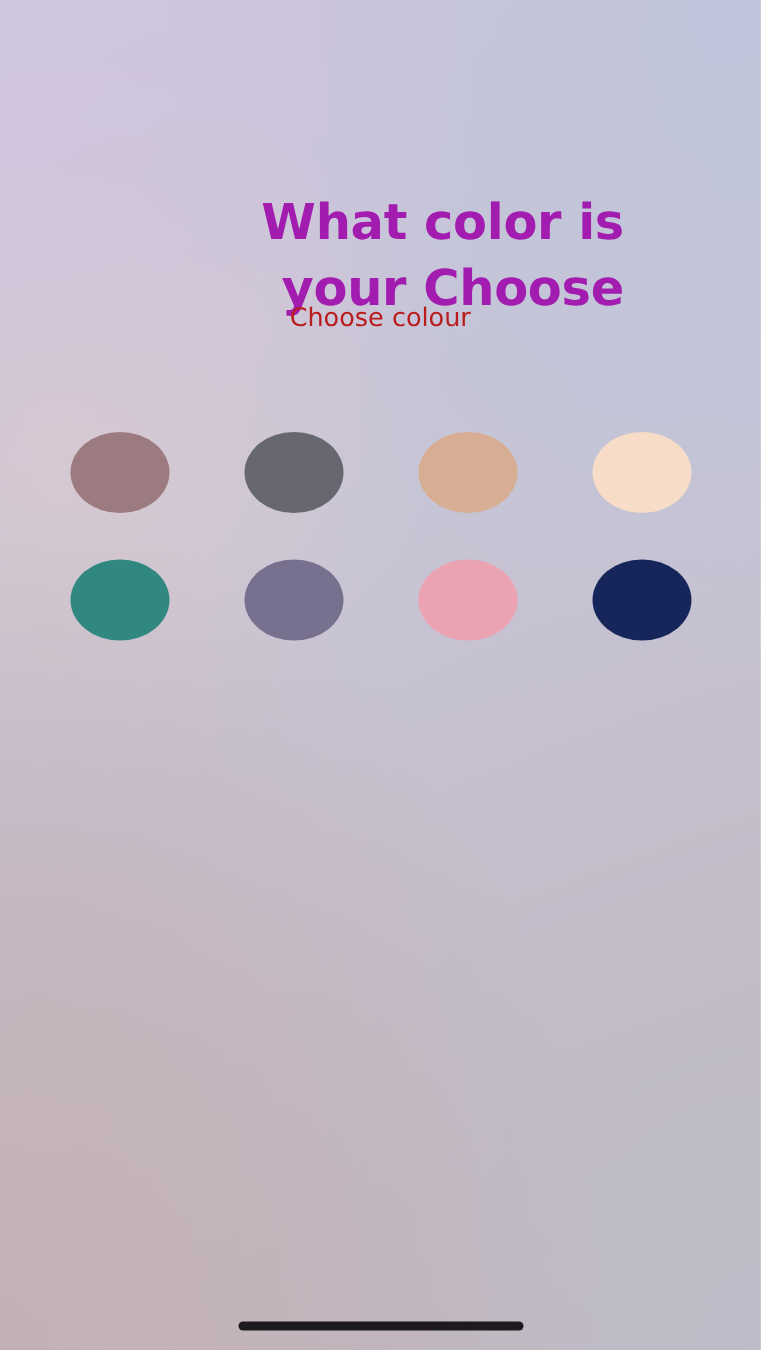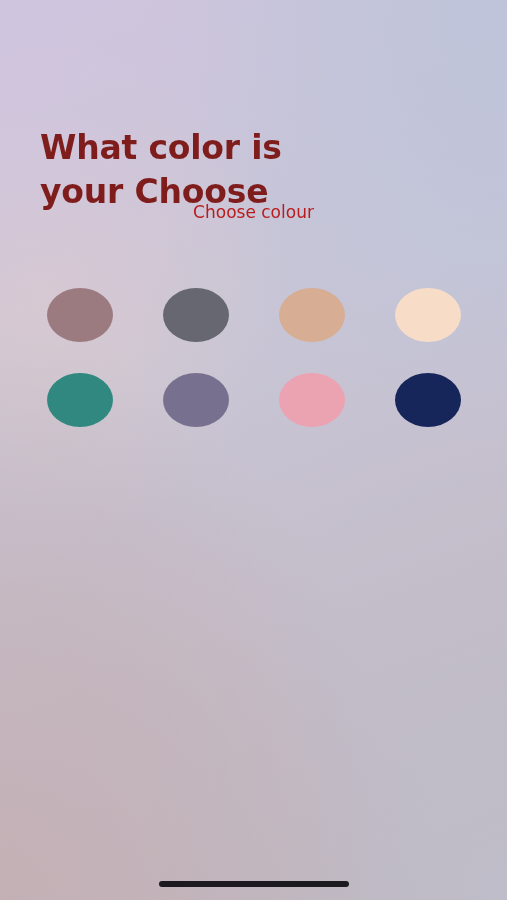--- a/index.html
+++ b/index.html
@@ -39,26 +39,26 @@
     position: absolute;
     inset: 0;
   }
 
   
   .heading {
     position: absolute;
     top: 104px;
     left: 0;
     width: 456px;
-    text-align: left;
+    text-align: right;
     font-size: 33px;
     line-height: 44px;
     font-weight: 700;
     letter-spacing: -0.2px;
-    color: #7f1d1d;
+    color: #a21caf;
     padding: 0 40px;
     box-sizing: border-box;
   }
   .heading .line {
     display: block;
   }
 
   .subtitle {
     position: absolute;
     top: 200px;

